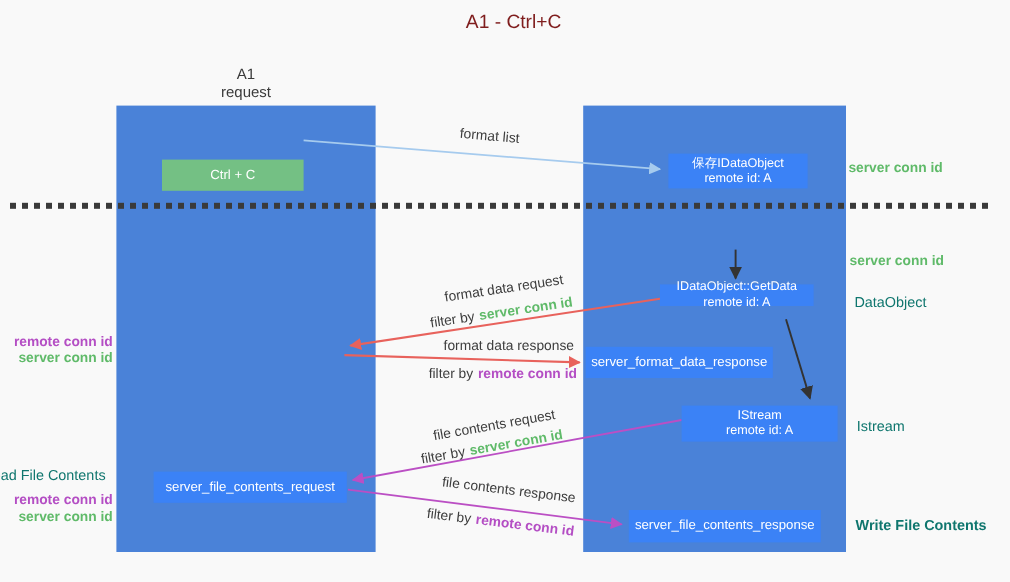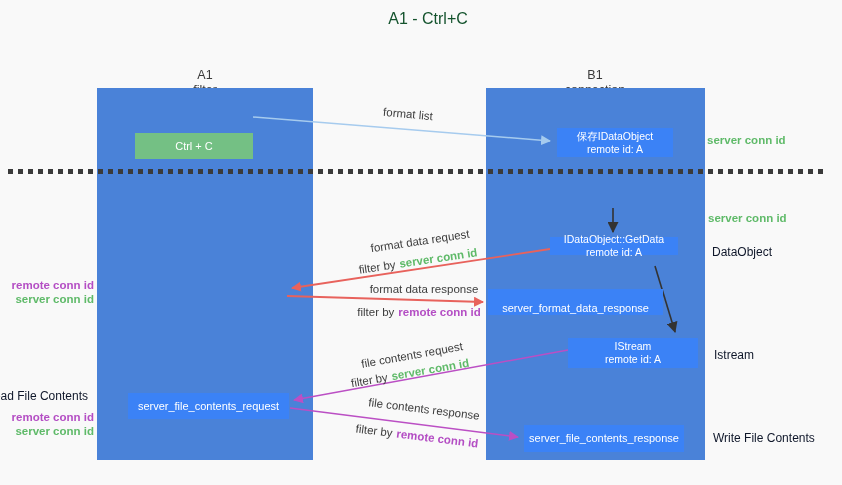--- a/index.html
+++ b/index.html
@@ -1,38 +1,38 @@
 <!DOCTYPE html>
 <html><head>
 <meta charset="utf-8">
 <style>
   html,body{margin:0;padding:0;}
   body{font-family:"Liberation Sans","DejaVu Sans",sans-serif;background:#f9f9f9;}
   .canvas{position:relative;width:842px;height:485px;background:#f9f9f9;overflow:hidden;}
 
   .title{position:absolute;left:428px;top:8px;transform:translateX(-50%);
-         text-align:center;font-size:16px;line-height:21px;color:#14532d;}
+         text-align:center;font-size:16px;line-height:21px;color:#7f1d1d;}
 
   .lane{position:absolute;top:88px;height:372px;background:#4a82d8;}
   .lane.left{left:97px;width:216px;}
   .lane.right{left:486px;width:219px;}
 
   .lane-header{position:absolute;top:55px;transform:translateX(-50%);
-               text-align:center;font-size:12.5px;line-height:15px;color:#3a3a3a;margin-top:13px;}
+               text-align:center;font-size:12.5px;line-height:15px;color:#3a3a3a;}
 
   .divider{position:absolute;left:8px;top:169px;width:816px;height:5px;
            background:repeating-linear-gradient(to right,#3a3a3a 0 5px,transparent 5px 10px);}
 
   .box{position:absolute;display:flex;flex-direction:column;align-items:center;
        justify-content:center;color:#fff;text-align:center;font-size:11px;line-height:13px;}
   .box.small{font-size:10.5px;}
   .green-box{background:#74c084;}
   .orange-box{background:#3b82f6;}
 
-  .side-label{position:absolute;white-space:nowrap;font-size:12px;color:#0f172a;line-height:14px;}
+  .side-label{position:absolute;white-space:nowrap;font-size:12px;color:#0f766e;line-height:14px;}
   .side-label.right-align{text-align:right;}
   .bold-green{color:#5fba69;font-weight:bold;font-size:11.5px;}
   .bold-purple{color:#b44ec4;font-weight:bold;font-size:11.5px;}
 
   .flow-label{position:absolute;white-space:nowrap;font-size:11.5px;color:#3d3d3d;
               transform:translate(-50%,-50%) rotate(var(--r,0deg));}
   .flow-label .filter-key{margin-left:4px;}
   .fk-green{color:#5fba69;font-weight:bold;}
   .fk-purple{color:#b44ec4;font-weight:bold;}
 
@@ -42,25 +42,21 @@
 <body>
 
 <div class="canvas">
 
   <div class="title">
     <div>A1 - Ctrl+C</div>
   </div>
 
   <div class="lane-header" style="left:205px;">
     <div>A1</div>
-    <div>filter</div>
-  </div>
-  <div class="lane-header" style="left:595px;">
-    <div>B1</div>
-    <div>connection</div>
+    <div>request</div>
   </div>
 
   <div class="lane left"></div>
   <div class="lane right"></div>
 
   <div class="divider"></div>
 
   <svg class="arrows" width="842" height="485">
     <defs>
       <marker id="ah-blue" viewBox="0 0 10 10" refX="9" refY="5" markerWidth="10" markerHeight="10" orient="auto" markerUnits="userSpaceOnUse">
@@ -94,21 +90,21 @@
     <div>remote id: A</div>
   </div>
 
 
   <div class="box orange-box small" style="left:550px;top:237px;width:128px;height:18px;">
     <div>IDataObject::GetData</div>
     <div>remote id: A</div>
   </div>
 
 
-  <div class="box orange-box" style="left:488px;top:289px;width:175px;height:26px;justify-content:flex-end;">
+  <div class="box orange-box" style="left:488px;top:289px;width:156px;height:26px;">
     <div>server_format_data_response</div>
   </div>
 
   <div class="box orange-box small" style="left:568px;top:338px;width:130px;height:30px;">
     <div>IStream</div>
     <div>remote id: A</div>
   </div>
 
   <div class="box orange-box" style="left:128px;top:393px;width:161px;height:26px;">
     <div>server_file_contents_request</div>
@@ -137,21 +133,21 @@
 
   <div class="flow-label" style="left:424px;top:409px;--r:7deg;">file contents response</div>
   <div class="flow-label" style="left:417px;top:436px;--r:7deg;">
     <span>filter by</span><span class="filter-key fk-purple">remote conn id</span>
   </div>
 
   <div class="side-label bold-green" style="left:707px;top:133px;">server conn id</div>
   <div class="side-label bold-green" style="left:708px;top:211px;">server conn id</div>
   <div class="side-label" style="left:712px;top:245px;">DataObject</div>
   <div class="side-label" style="left:714px;top:348px;">Istream</div>
-  <div class="side-label" style="left:713px;top:431px;">Write File Contents</div>
+  <div class="side-label" style="left:713px;top:431px;font-weight:bold;">Write File Contents</div>
 
   <div class="side-label right-align bold-purple" style="right:748px;top:278px;">remote conn id</div>
   <div class="side-label right-align bold-green" style="right:748px;top:292px;">server conn id</div>
   <div class="side-label right-align" style="right:754px;top:389px;">Read File Contents</div>
   <div class="side-label right-align bold-purple" style="right:748px;top:410px;">remote conn id</div>
   <div class="side-label right-align bold-green" style="right:748px;top:424px;">server conn id</div>
 
 </div>
 
 </body></html>

